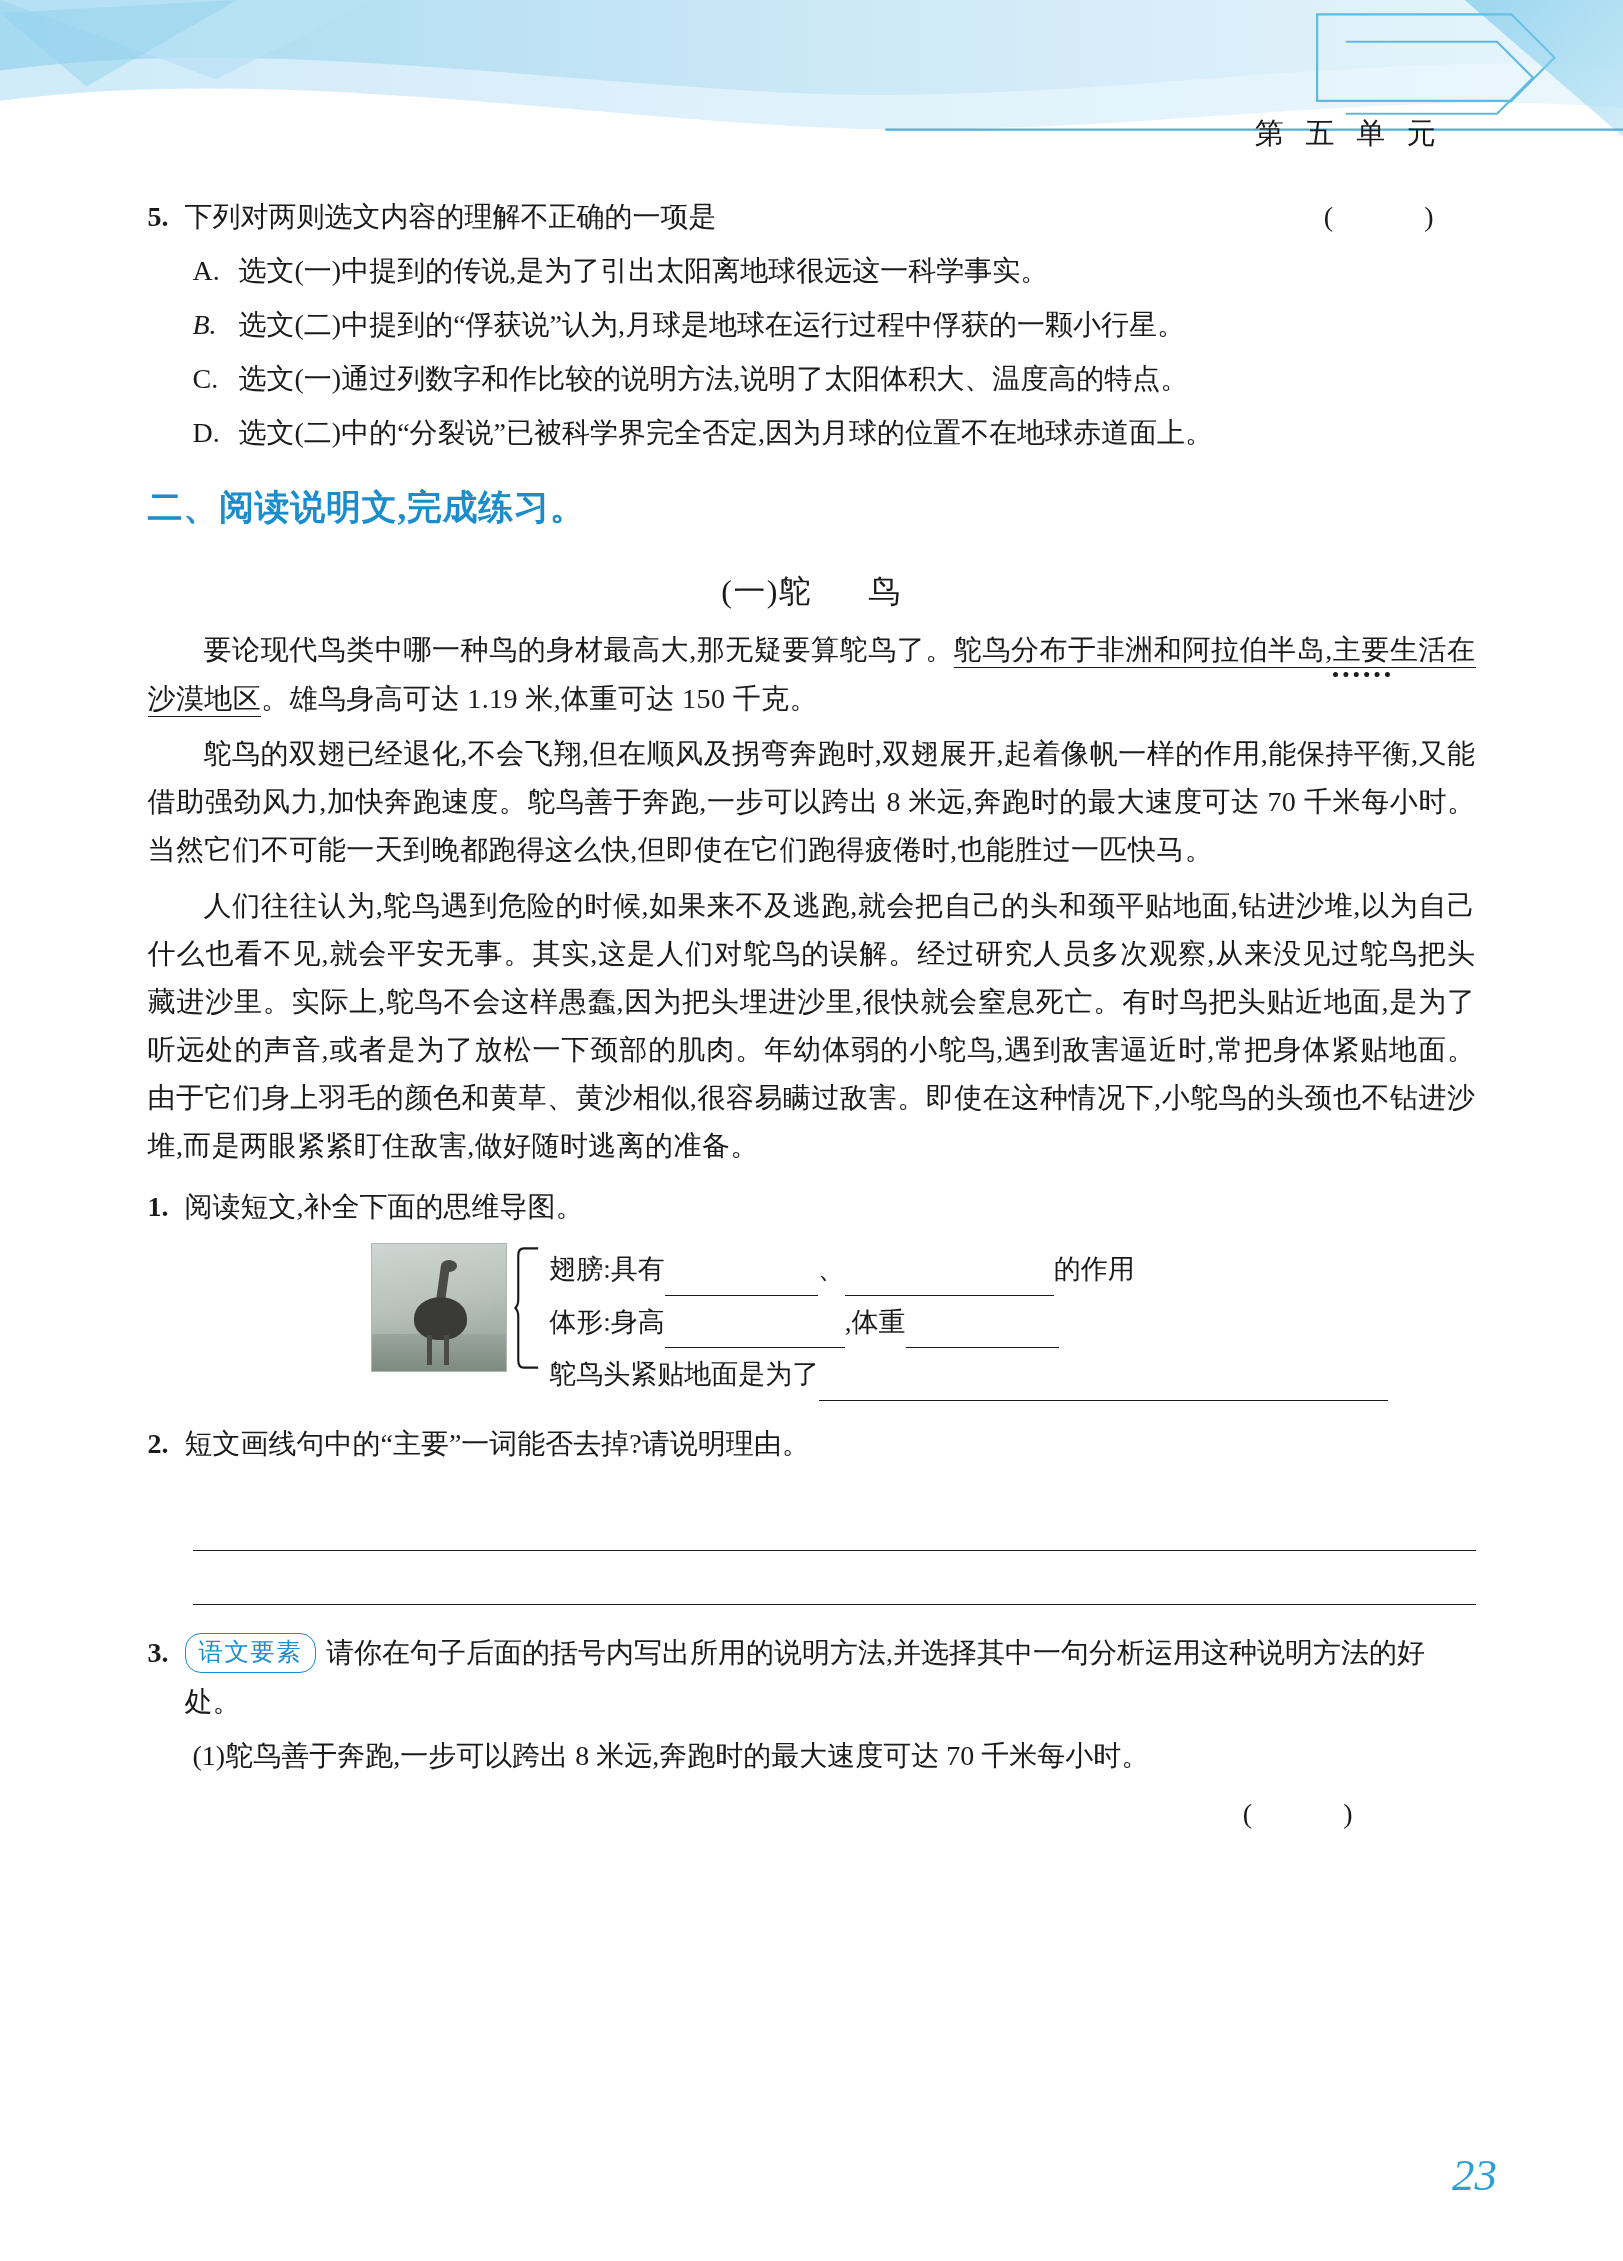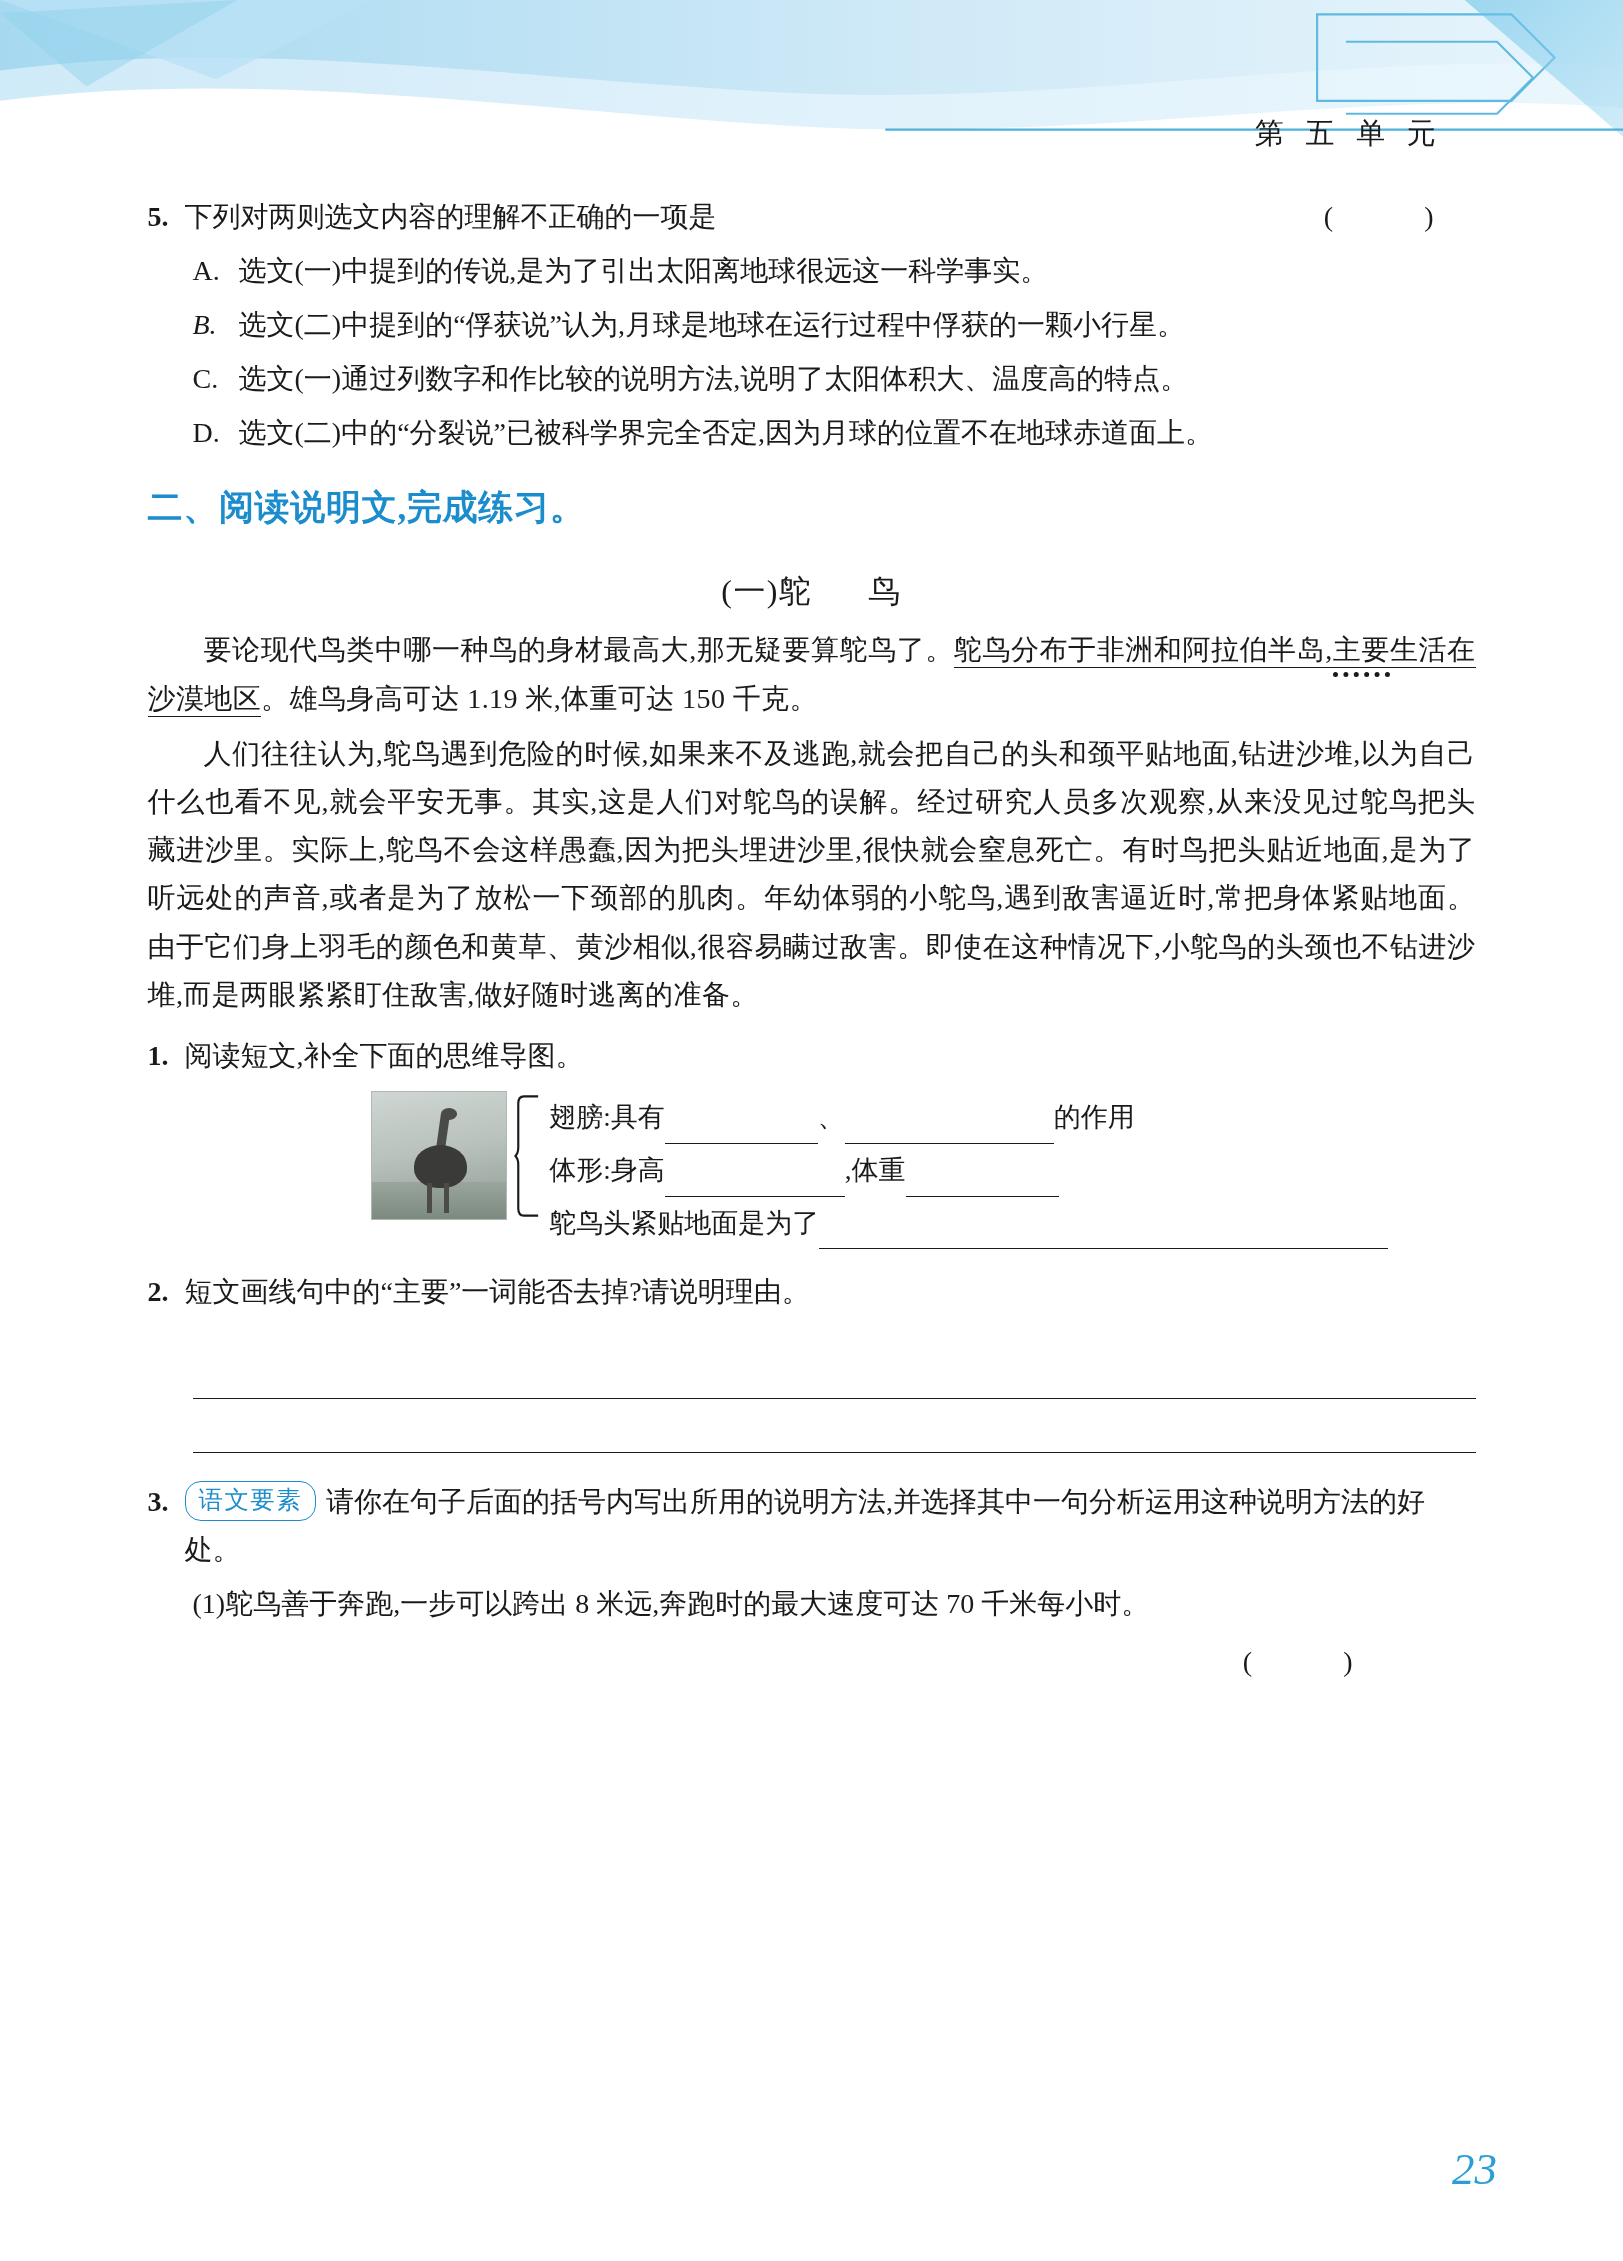--- a/index.html
+++ b/index.html
@@ -239,21 +239,21 @@
     margin-top: 10px;
     text-align: right;
     padding-right: 81px;
     font-size: 28px;
     letter-spacing: 42px;
   }
 
   .page-number {
     position: absolute;
     right: 126px;
-    bottom: 66px;
+    bottom: 60px;
     color: #2a9fd6;
     font-size: 45px;
     font-style: italic;
     font-family: "Liberation Serif", "DejaVu Serif", serif;
   }
 </style>
 </head>
 <body>
 
 <div class="header-band">
@@ -315,20 +315,21 @@
     </div>
 
     <div class="section-heading">二、阅读说明文,完成练习。</div>
 
     <div class="article-title">
       <span>(一)</span><span>鸵</span><span class="gap"></span><span>鸟</span>
     </div>
 
     <div class="para"><span>要论现代鸟类中哪一种鸟的身材最高大,那无疑要算鸵鸟了。</span><span class="u-line">鸵鸟分布于非洲和阿拉伯半岛,</span><span class="u-line dotted-emph">主要</span><span class="u-line">生活在沙漠地区</span><span>。雄鸟身高可达 1.19 米,体重可达 150 千克。</span></div>
 
+    <div class="para">鸵鸟的双翅已经退化,不会飞翔,但在顺风及拐弯奔跑时,双翅展开,起着像帆一样的作用,能保持平衡,又能借助强劲风力,加快奔跑速度。鸵鸟善于奔跑,一步可以跨出 8 米远,奔跑时的最大速度可达 70 千米每小时。当然它们不可能一天到晚都跑得这么快,但即使在它们跑得疲倦时,也能胜过一匹快马。</div>
     <div class="para">人们往往认为,鸵鸟遇到危险的时候,如果来不及逃跑,就会把自己的头和颈平贴地面,钻进沙堆,以为自己什么也看不见,就会平安无事。其实,这是人们对鸵鸟的误解。经过研究人员多次观察,从来没见过鸵鸟把头藏进沙里。实际上,鸵鸟不会这样愚蠢,因为把头埋进沙里,很快就会窒息死亡。有时鸟把头贴近地面,是为了听远处的声音,或者是为了放松一下颈部的肌肉。年幼体弱的小鸵鸟,遇到敌害逼近时,常把身体紧贴地面。由于它们身上羽毛的颜色和黄草、黄沙相似,很容易瞒过敌害。即使在这种情况下,小鸵鸟的头颈也不钻进沙堆,而是两眼紧紧盯住敌害,做好随时逃离的准备。</div>
 
     <div class="q-row">
       <div class="q-num">1.</div>
       <div class="q-text">阅读短文,补全下面的思维导图。</div>
     </div>
 
     <div class="mindmap">
       <div class="bird-photo">
         <div class="ground"></div>

